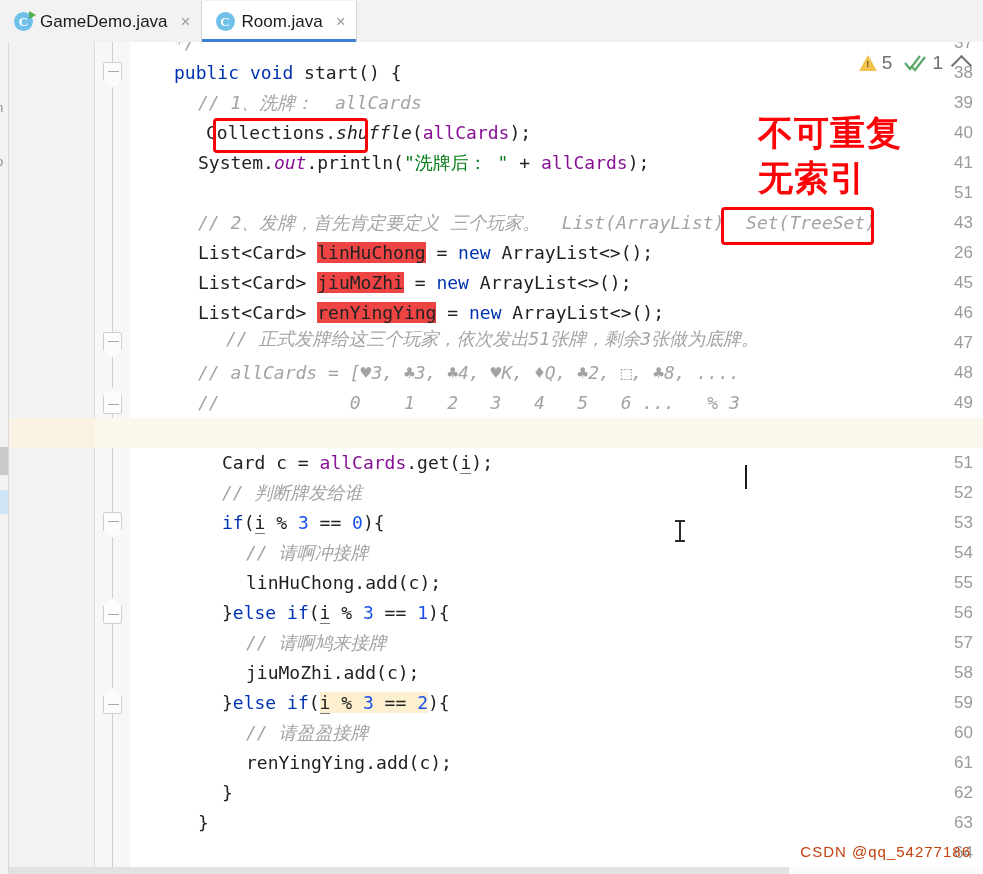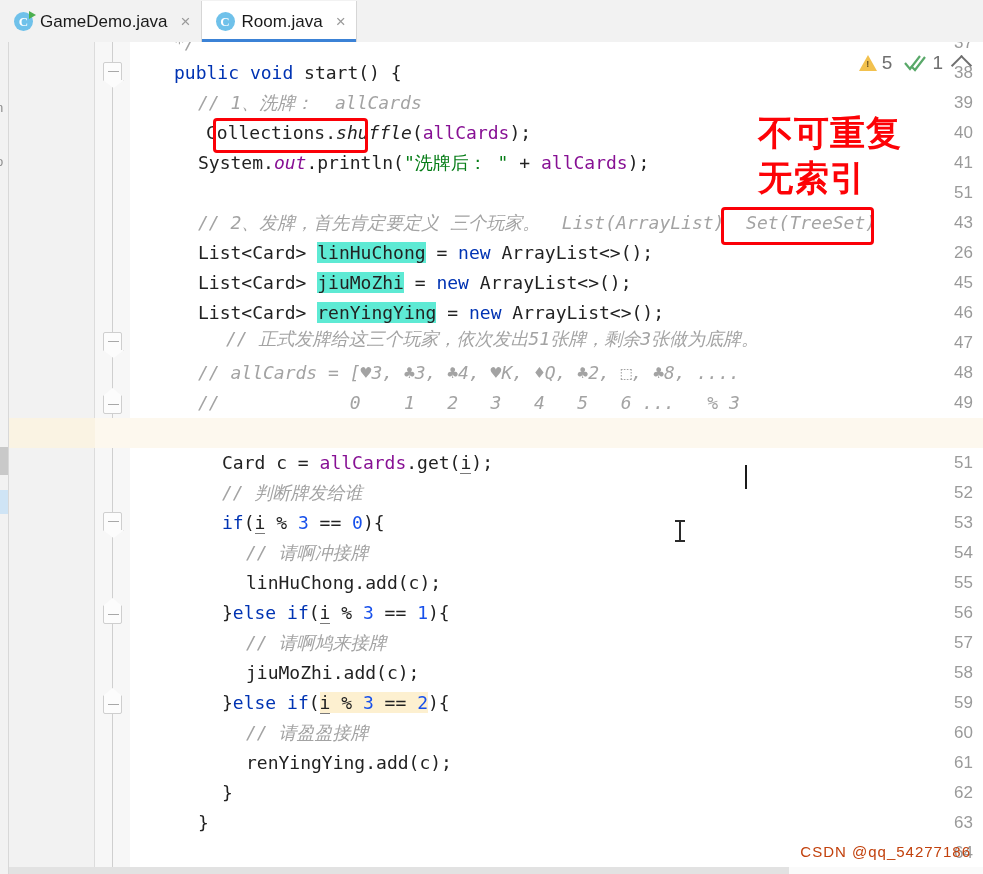--- a/index.html
+++ b/index.html
@@ -91,21 +91,21 @@
     position:absolute;left:0;width:86px;height:30px;background:#faf3e3;
   }
   
   .kw{color:#0033b3;}
   .num{color:#1750eb;}
   .str{color:#067d17;}
   .cmt{color:#a3a3a3;font-style:italic;}
   .fld{color:#871094;}
   .stat{font-style:italic;}
   .id{color:#222222;}
-  .hl{background:#5eead4;}
+  .hl{background:#ef4444;}
   .hl2{background:#fdf0d0;}
   .uline{border-bottom:1px solid #7a7a7a;}
   
   .fold{
     position:absolute;left:8px;width:19px;height:19px;box-sizing:border-box;
   }
   .fold .bar{position:absolute;left:4px;top:8px;width:11px;height:1px;background:#a8a8a8;}
   .foldline{position:absolute;left:17px;width:1px;background:#cfcfcf;}
   .fold.down{
     border:1px solid #cfcfcf;background:#fcfcfc;border-radius:2px 2px 0 0;

